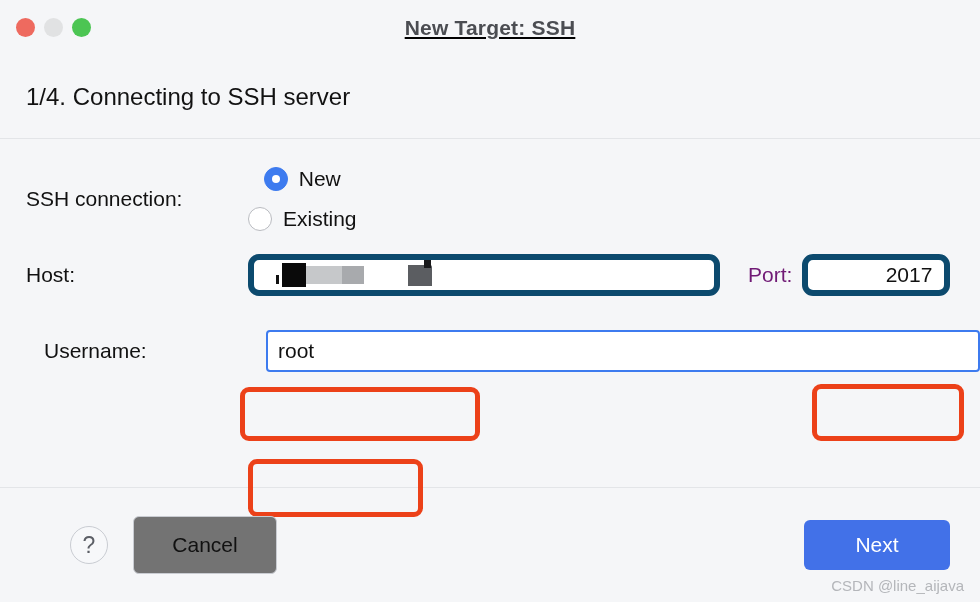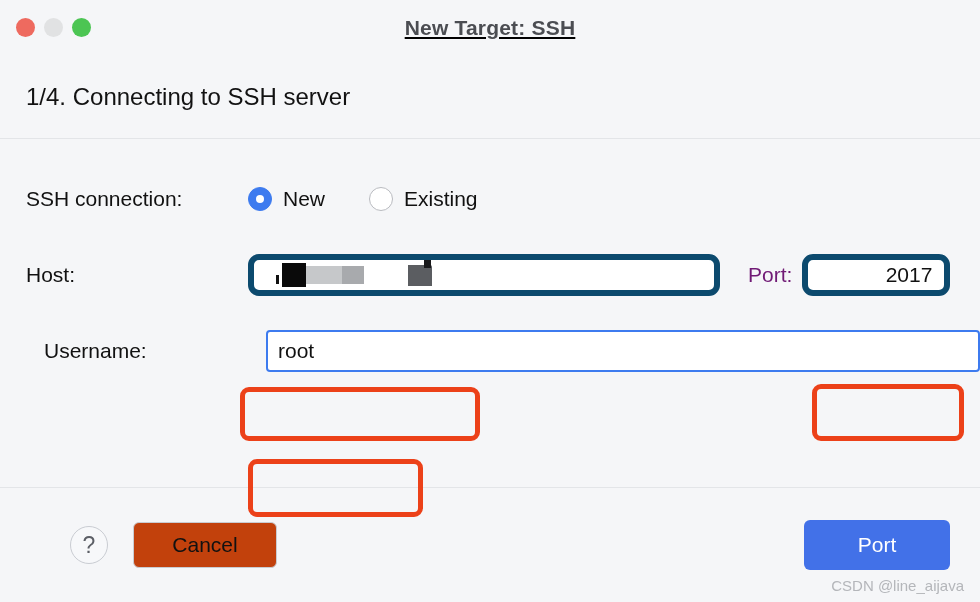--- a/index.html
+++ b/index.html
@@ -98,21 +98,22 @@
     font-size: 21px;
     color: #111111;
     width: 222px;
     flex: 0 0 222px;
   }
 
   
   .radio-group {
     display: flex;
     align-items: center;
-    gap: 44px;
+    gap: 16px;
+    flex-direction: column;
   }
   .radio-item {
     display: flex;
     align-items: center;
     gap: 11px;
   }
   .radio-dot {
     width: 24px;
     height: 24px;
     border-radius: 50%;
@@ -210,22 +211,22 @@
     color: #5c5f66;
     font-size: 23px;
     display: flex;
     align-items: center;
     justify-content: center;
     box-sizing: border-box;
   }
   .cancel-button {
     margin-left: 25px;
     width: 144px;
-    height: 46px;
-    background: #c2410c;
+    height: 58px;
+    background: #737373;
     border: 1px solid #c9ccd2;
     border-radius: 6px;
     font-size: 21px;
     color: #111111;
     display: flex;
     align-items: center;
     justify-content: center;
     box-sizing: border-box;
   }
   .next-button {
@@ -332,18 +333,18 @@
   <div class="divider"></div>
 
   <div class="footer">
     <div class="help-button">
       <span>?</span>
     </div>
     <div class="cancel-button">
       <span>Cancel</span>
     </div>
     <div class="next-button">
-      <span>Port</span>
+      <span>Next</span>
     </div>
   </div>
 
   <div class="watermark">CSDN @line_aijava</div>
 </div>
 
 </body></html>

